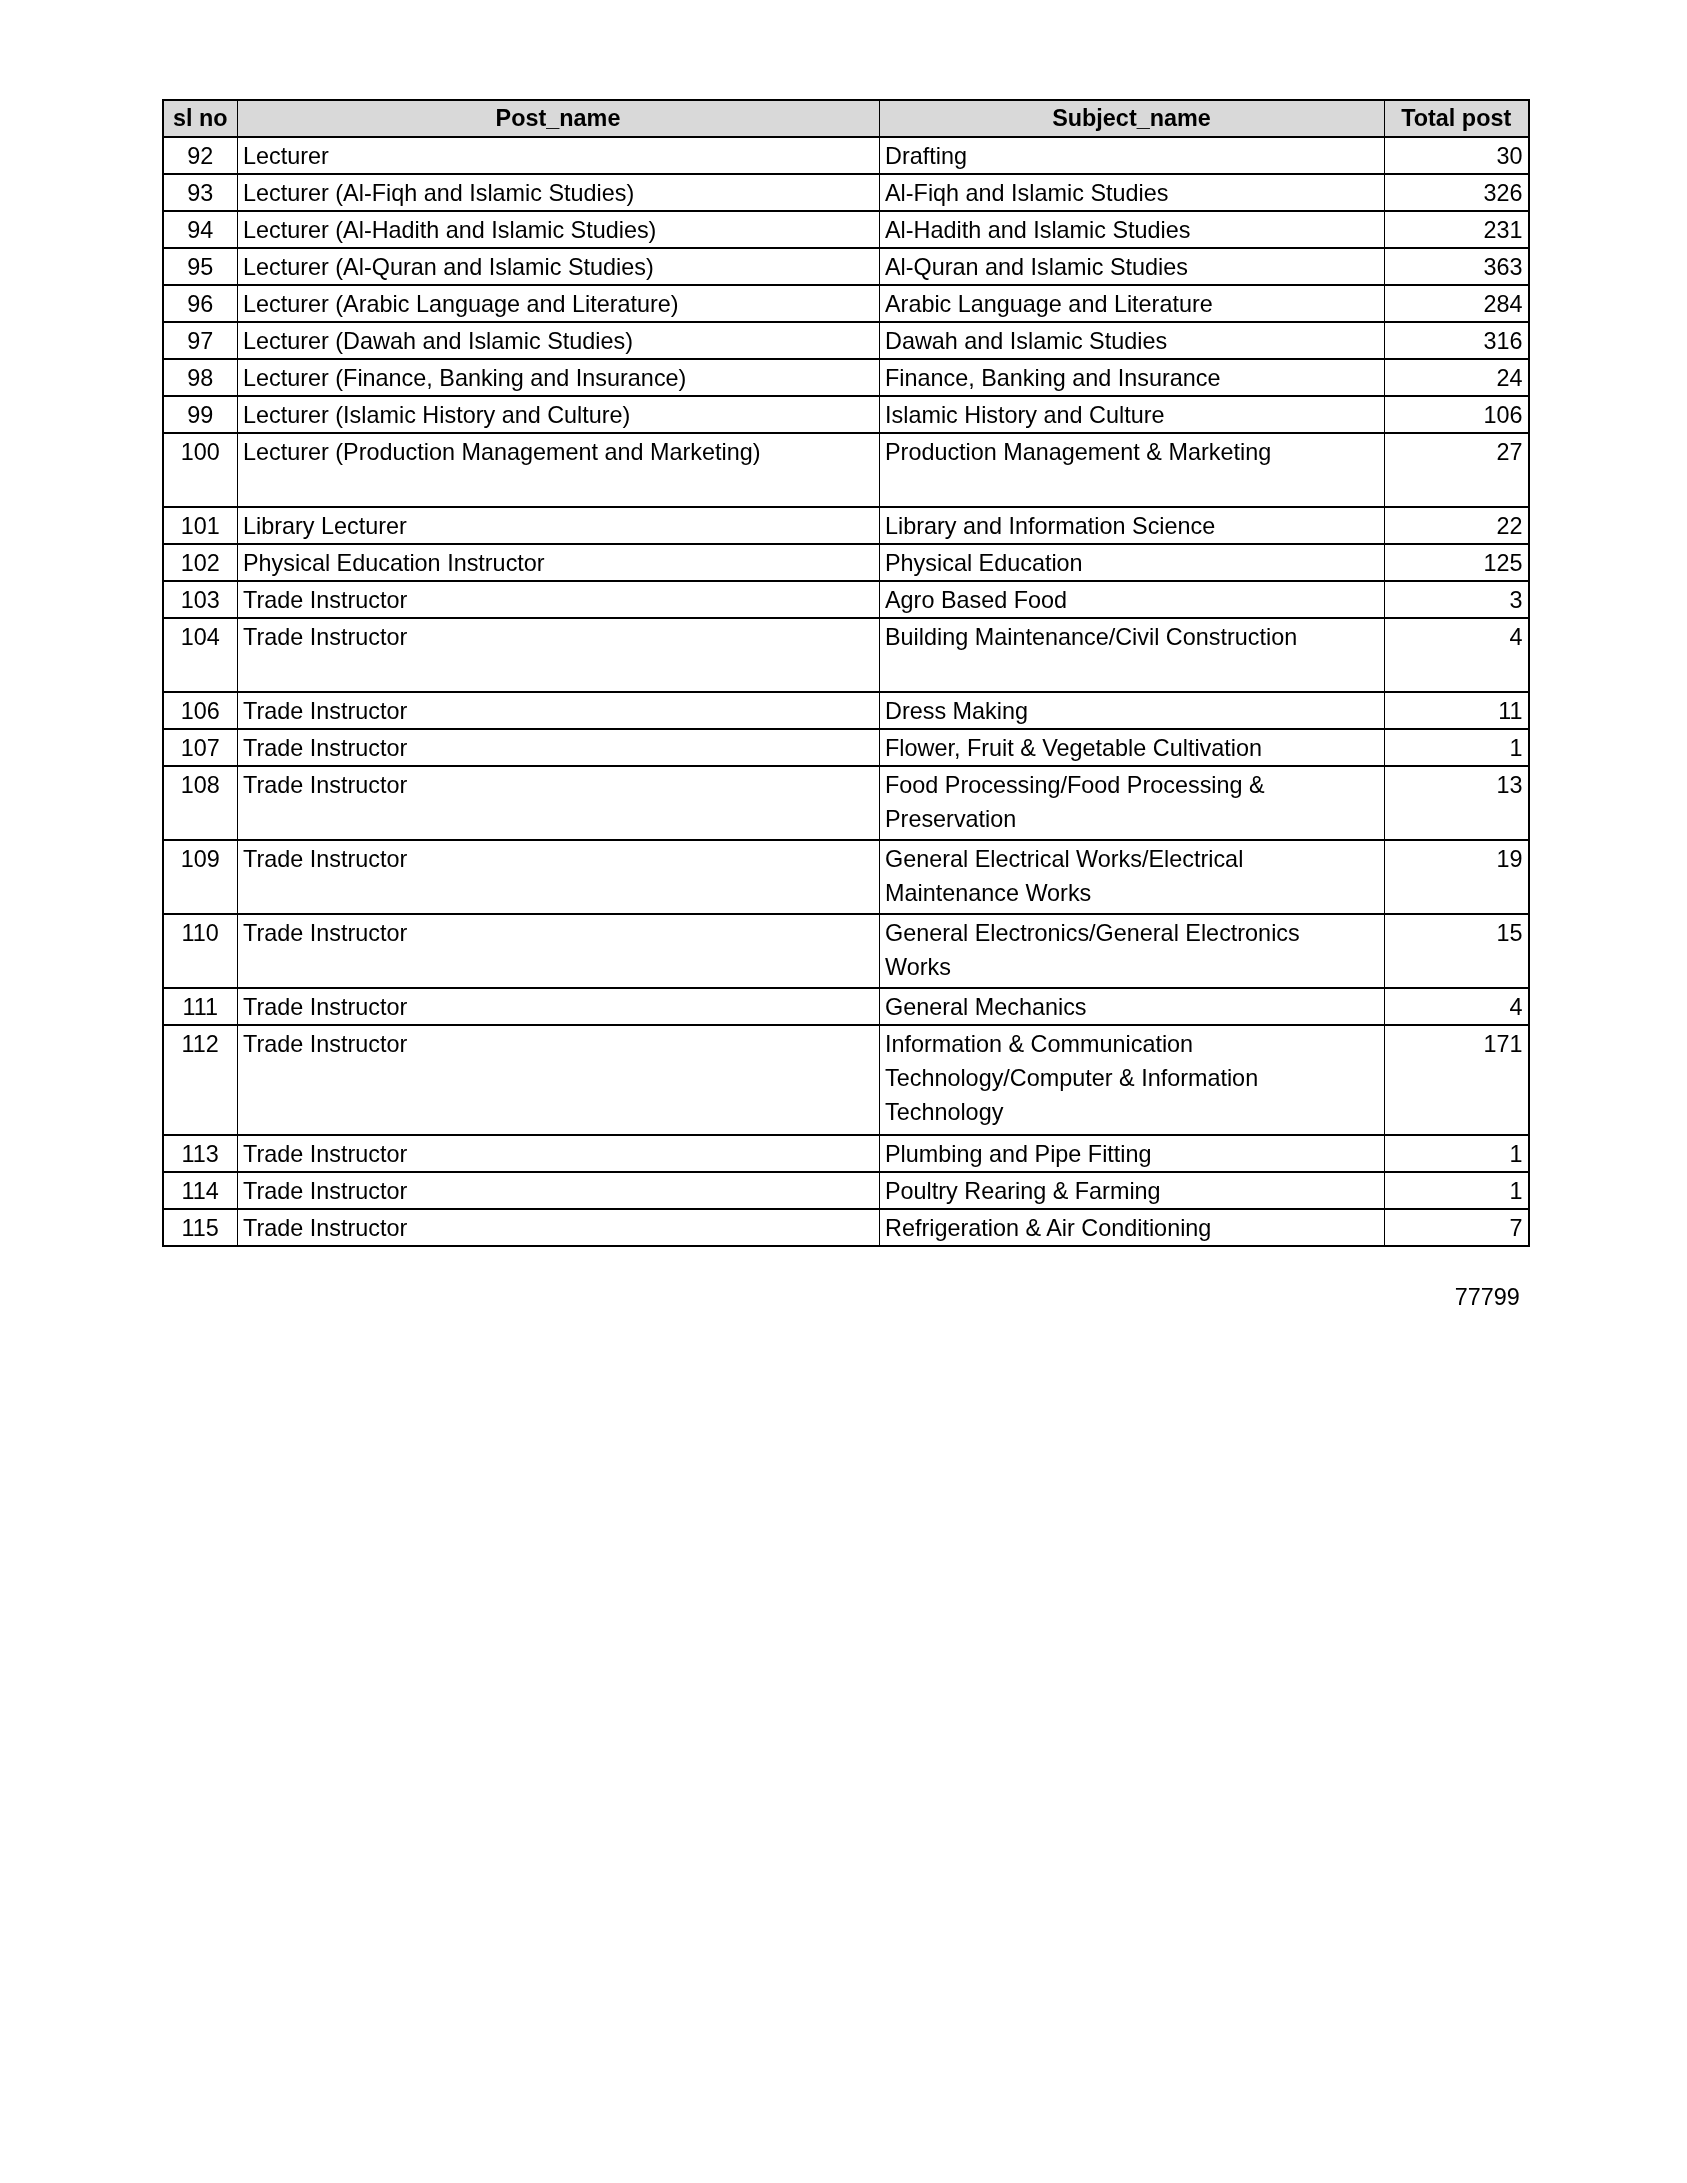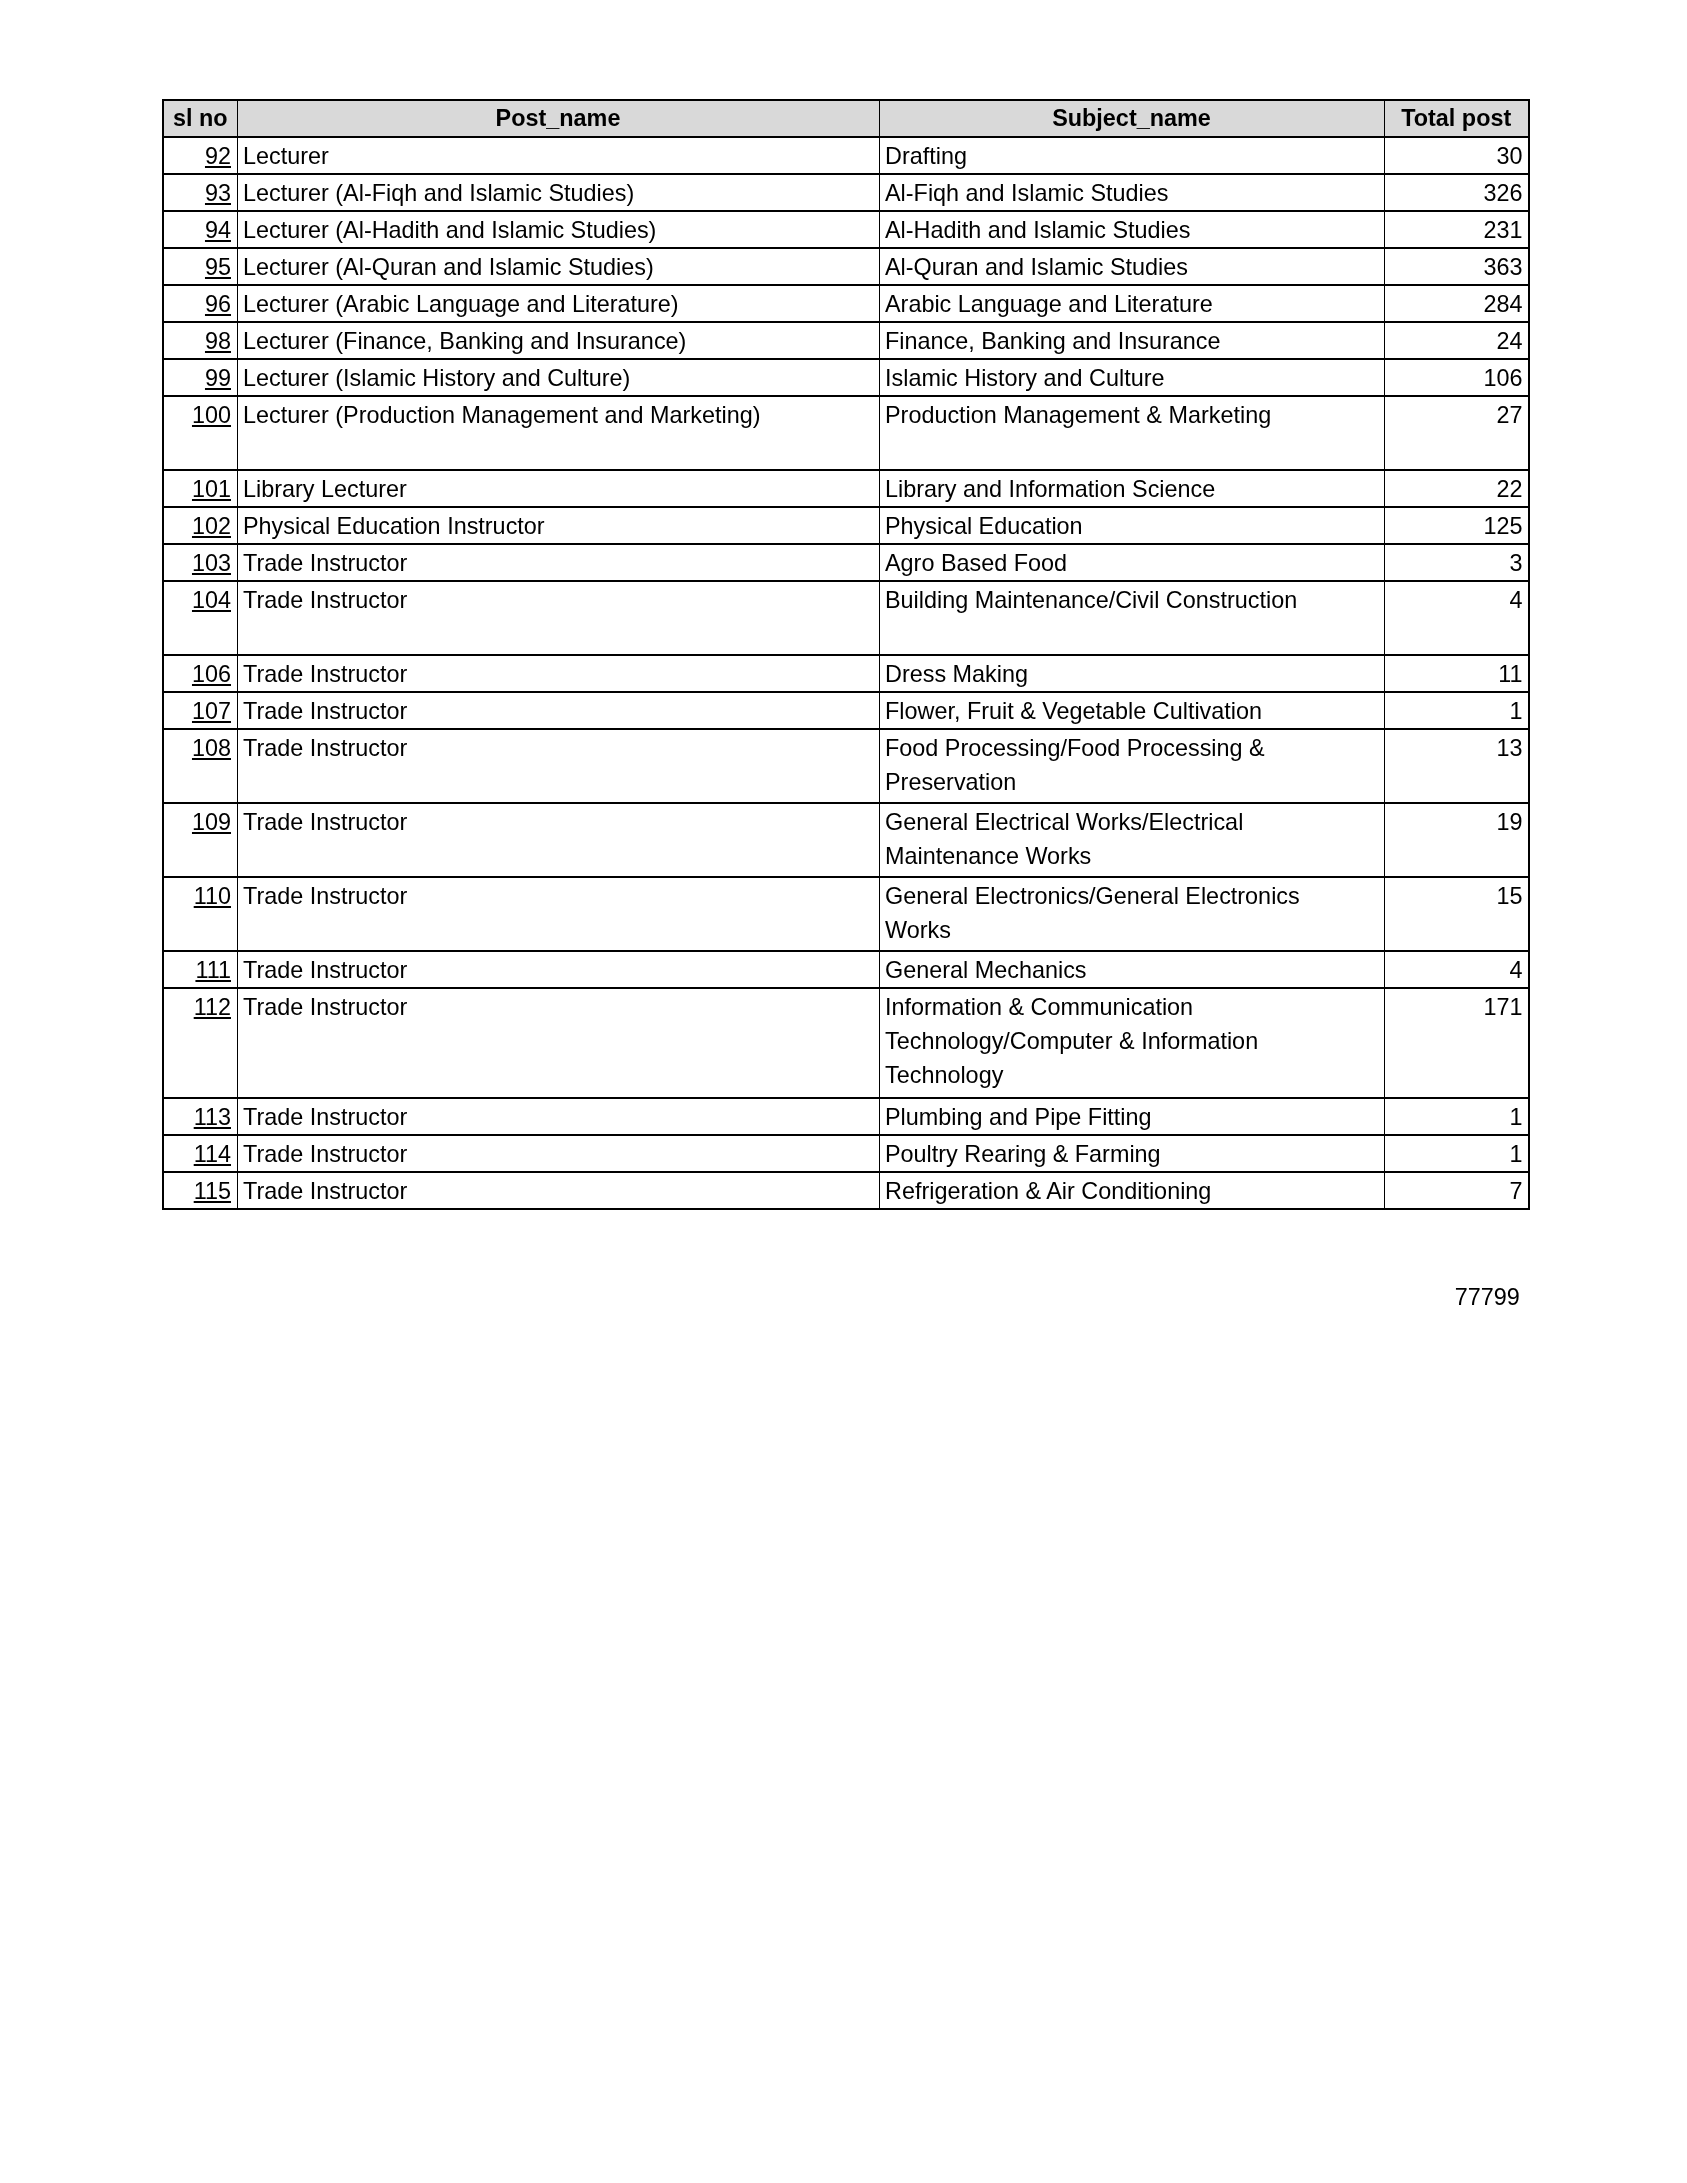--- a/index.html
+++ b/index.html
@@ -51,23 +51,22 @@
   }
   table.posts td {
     vertical-align: top;
     line-height: 34px;
     padding: 0.7px 5.5px 0 5.5px;
   }
   tr.lines-1 td { height: 37px; }
   tr.lines-2 td { height: 74px; margin-top: 11px; }
   tr.lines-3 td { height: 110px; }
   td.c-sl {
-    text-align: right;
+    text-align: center;
     padding-right: 11px;
-    text-decoration: underline;
   }
   td.c-post {
     text-align: left;
   }
   td.c-subject {
     text-align: left;
     white-space: pre-line;
   }
   td.c-total {
     text-align: right;
@@ -130,20 +129,26 @@
     <td class="c-subject">Al-Quran and Islamic Studies</td>
     <td class="c-total">363</td>
   </tr>
         <tr class="lines-1">
     <td class="c-sl">96</td>
     <td class="c-post">Lecturer (Arabic Language and Literature)</td>
     <td class="c-subject">Arabic Language and Literature</td>
     <td class="c-total">284</td>
   </tr>
         <tr class="lines-1">
+    <td class="c-sl">97</td>
+    <td class="c-post">Lecturer (Dawah and Islamic Studies)</td>
+    <td class="c-subject">Dawah and Islamic Studies</td>
+    <td class="c-total">316</td>
+  </tr>
+        <tr class="lines-1">
     <td class="c-sl">98</td>
     <td class="c-post">Lecturer (Finance, Banking and Insurance)</td>
     <td class="c-subject">Finance, Banking and Insurance</td>
     <td class="c-total">24</td>
   </tr>
         <tr class="lines-1">
     <td class="c-sl">99</td>
     <td class="c-post">Lecturer (Islamic History and Culture)</td>
     <td class="c-subject">Islamic History and Culture</td>
     <td class="c-total">106</td>

